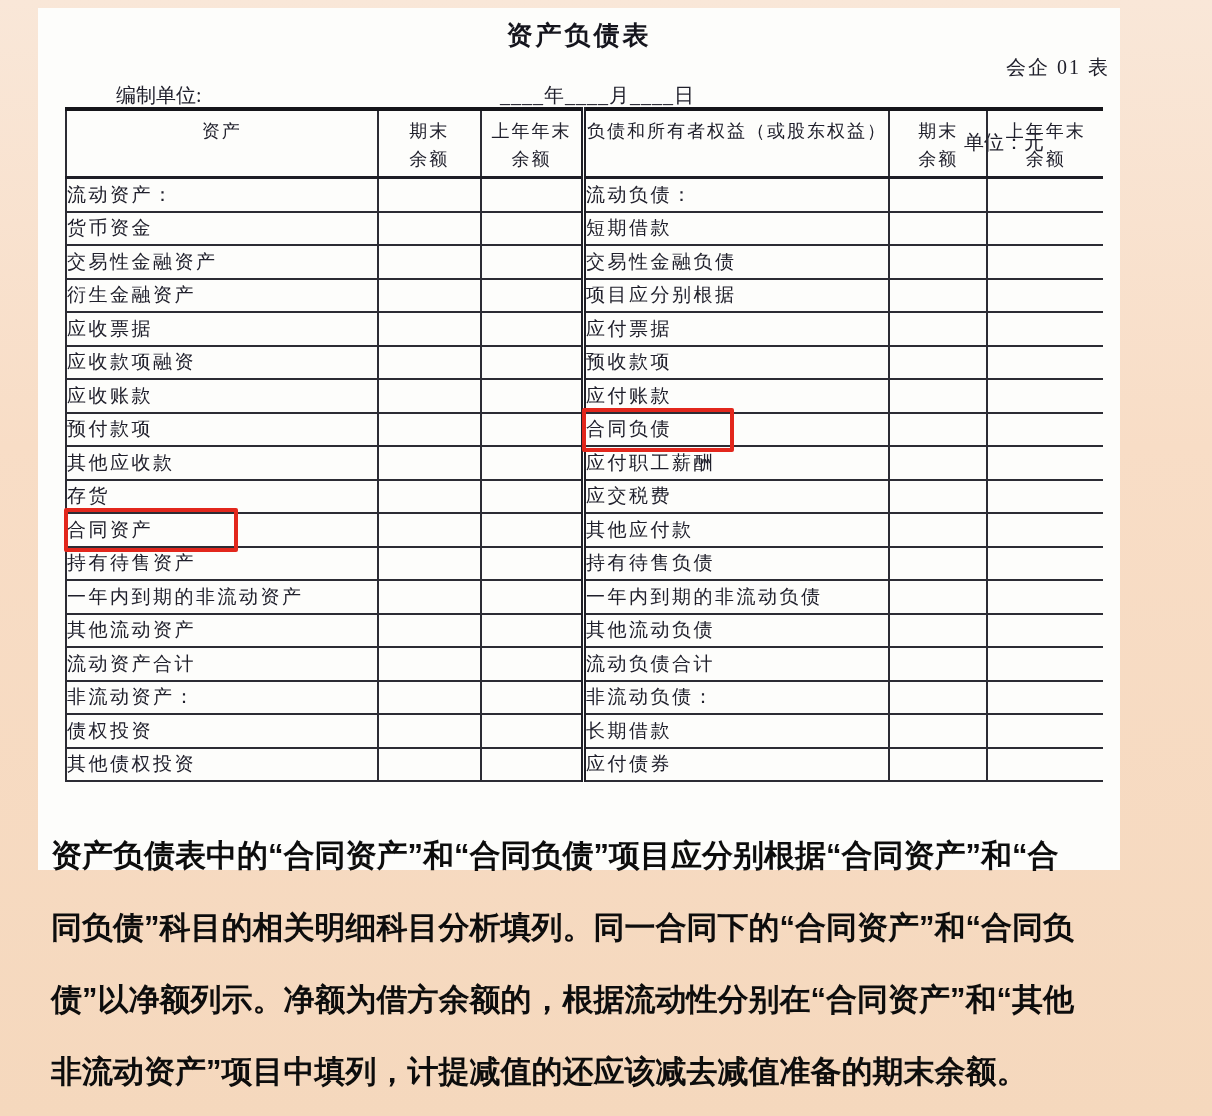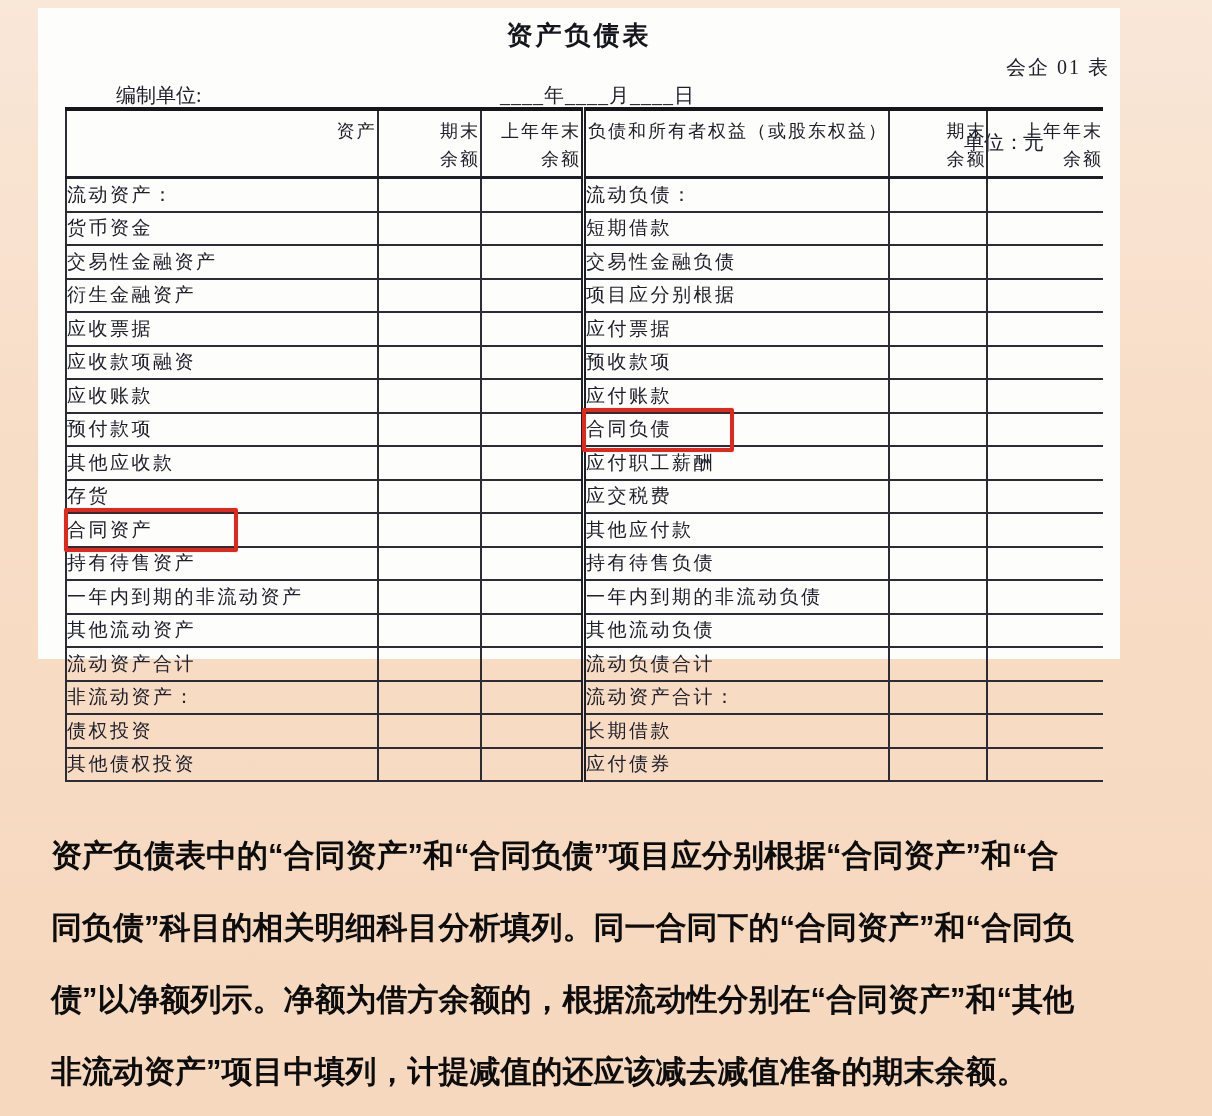--- a/index.html
+++ b/index.html
@@ -2,42 +2,42 @@
 <html><head>
 <meta charset="utf-8">
 <style>
   html,body { margin:0; padding:0; }
   .canvas {
     position:relative; width:1212px; height:1116px; overflow:hidden;
     background:linear-gradient(180deg,#f9e7d8 0%, #f8ddc6 40%, #f5d8bd 100%);
     font-family:"Liberation Serif", serif; color:#20202c;
   }
   .page {
-    position:absolute; left:38px; top:8px; width:1082px; height:651px;
+    position:absolute; left:38px; top:8px; width:1082px; height:862px;
     background:#fdfdfb;
   }
   .sheet-title {
     position:absolute; top:10px; left:0; width:100%; text-align:center;
     font-size:26px; font-weight:bold; letter-spacing:3px; color:#15151d;
   }
   .form-code { position:absolute; top:46px; right:10px; font-size:20px; letter-spacing:2px; }
   .meta { position:absolute; top:74px; left:0; width:100%; height:26px; font-size:20px; }
   .meta .prep { position:absolute; left:78px; }
   .meta .date { position:absolute; left:462px; letter-spacing:1px; }
   .meta .unit { position:absolute; right:76px;margin-top:47px; }
 
   table.bs {
     position:absolute; top:99px; left:27px; width:1038px;
     table-layout:fixed; border-collapse:collapse;
     border-top:4px solid #15151a; border-left:2px solid #2c2c34;
     border-bottom:2px solid #2c2c34; border-right:0;
   }
   table.bs th, table.bs td { border:2px solid #2c2c34; padding:0; }
   table.bs th { border-bottom:3px solid #1e1e26; height:65px; vertical-align:top; font-weight:normal; }
-  table.bs th .h1, table.bs th .h2 { display:block; text-align:right; font-size:18px; letter-spacing:2px; line-height:28px; }
+  table.bs th .h1, table.bs th .h2 { display:block; text-align:center; font-size:18px; letter-spacing:2px; line-height:28px; }
   table.bs th .h1 { margin-top:6px; }
   table.bs td { height:31.5px; }
   table.bs td.last, table.bs th.last { border-right:0; }
   table.bs td.sep, table.bs th.sep { border-left:5px double #1e1e26; }
   td.lbl { text-align:left; vertical-align:middle; }
   td.lbl span { font-size:19px; letter-spacing:2.5px; white-space:nowrap; }
   td.ind0 { padding-left:7px; }
   td.ind1 { padding-left:33px; }
   td.ind2 { padding-left:52px; }
   td.relbox { position:relative; }
@@ -220,21 +220,21 @@
           <td></td>
             <td></td>
           <td class="lbl sep ind2"><span>流动负债合计</span></td>
           <td></td>
             <td class="last"></td>
         </tr>
         <tr>
           <td class="lbl ind0"><span>非流动资产：</span></td>
           <td></td>
             <td></td>
-          <td class="lbl sep ind0"><span>流动资产合计：</span></td>
+          <td class="lbl sep ind0"><span>非流动负债：</span></td>
           <td></td>
             <td class="last"></td>
         </tr>
         <tr>
           <td class="lbl ind1"><span>债权投资</span></td>
           <td></td>
             <td></td>
           <td class="lbl sep ind1"><span>长期借款</span></td>
           <td></td>
             <td class="last"></td>

